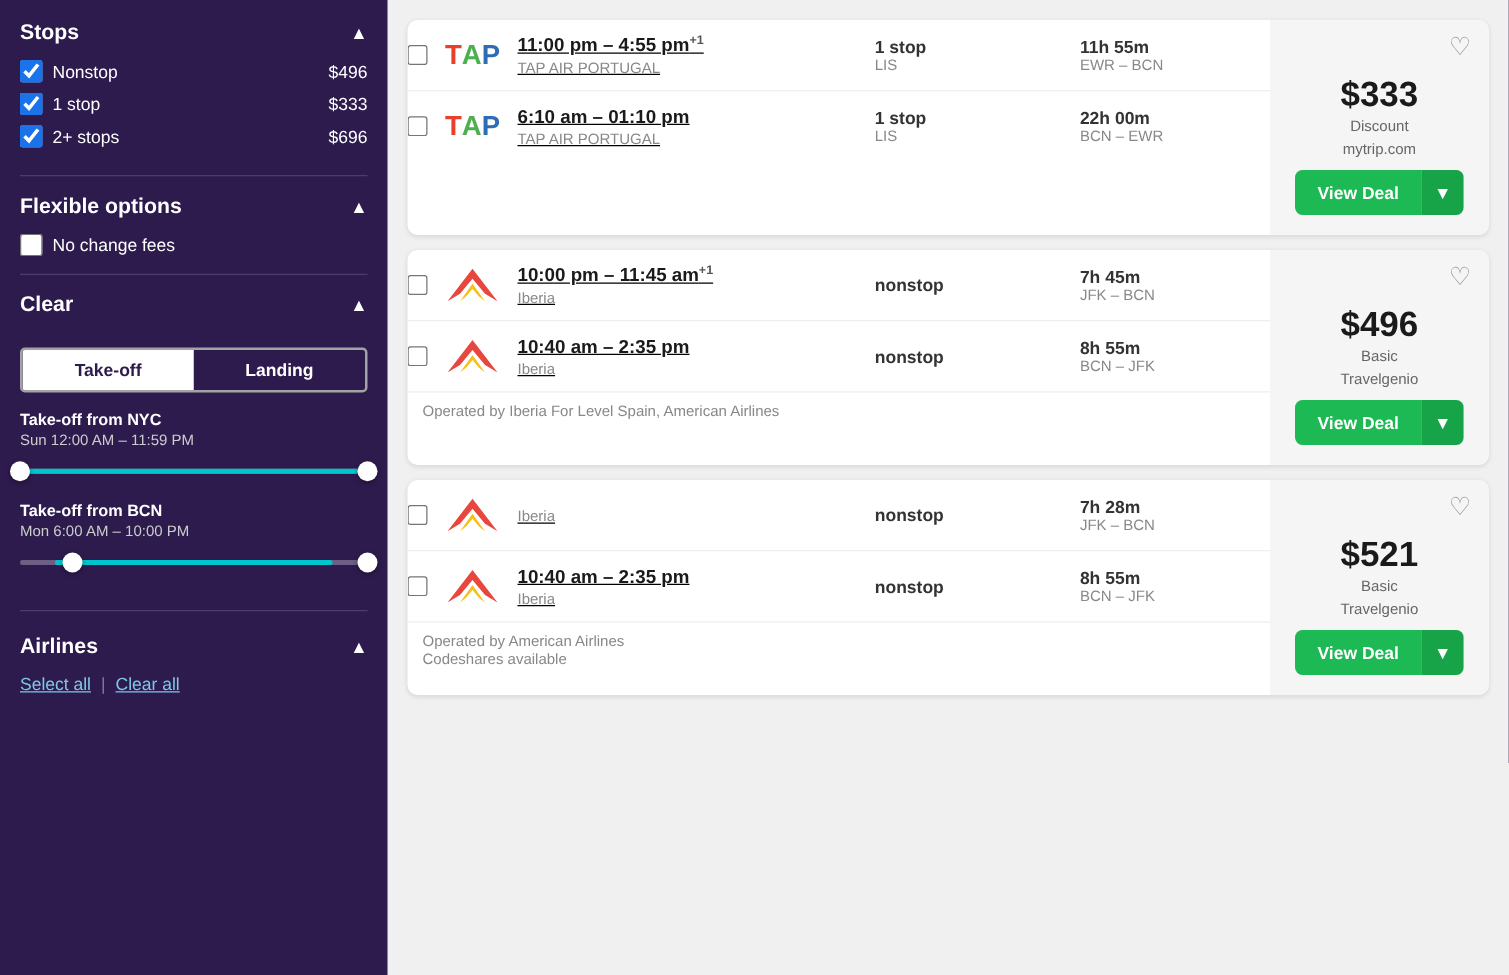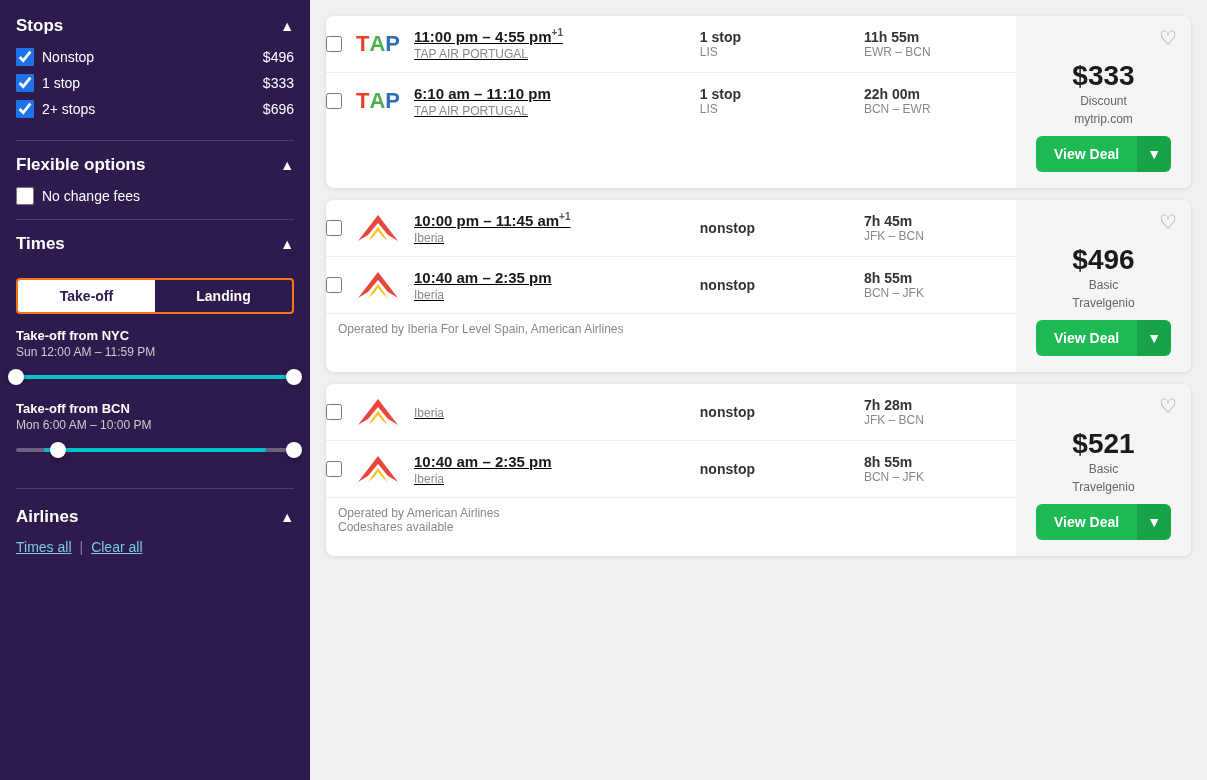--- a/index.html
+++ b/index.html
@@ -87,21 +87,21 @@
 
     .no-change-checkbox {
       width: 18px;
       height: 18px;
       cursor: pointer;
     }
 
     
     .times-tabs {
       display: flex;
-      border: 2px solid #f97316;
+      border: 2px solid #a3a3a3;
       border-radius: 4px;
       overflow: hidden;
       margin-bottom: 14px;
       margin-top: 24px;
     }
 
     .times-tab {
       flex: 1;
       padding: 8px;
       text-align: center;
@@ -448,21 +448,21 @@
       <span class="chevron-icon">▲</span>
     </div>
     <div class="no-change-row">
       <input type="checkbox" class="no-change-checkbox" style="">
       <span class="filter-label">No change fees</span>
     </div>
   </div>
 
   <div class="filter-section">
     <div class="filter-section-header">
-      <span class="filter-title">Times</span>
+      <span class="filter-title">Clear</span>
       <span class="chevron-icon">▲</span>
     </div>
     <div class="times-tabs">
       <button class="times-tab active">Take-off</button>
       <button class="times-tab inactive">Landing</button>
     </div>
     <div class="time-range-label">Take-off from NYC</div>
     <div class="time-range-value">Sun 12:00 AM – 11:59 PM</div>
     <div class="slider-container">
       <div class="slider-track">
@@ -481,21 +481,21 @@
       <div class="slider-thumb bcn-right"></div>
     </div>
   </div>
 
   <div class="airlines-section">
     <div class="filter-section-header">
       <span class="filter-title">Airlines</span>
       <span class="chevron-icon">▲</span>
     </div>
     <div class="select-all-row">
-      <button class="select-all-btn">Times all</button>
+      <button class="select-all-btn">Select all</button>
       <span class="divider-pipe">|</span>
       <button class="select-all-btn">Clear all</button>
     </div>
   </div>
 </div>
 
 <div class="main-content" id="main-content">
 
 <div class="flight-card">
       <div class="flight-rows-wrapper">
@@ -521,21 +521,21 @@
           </div>
         </div>
         <div class="flight-row">
           <input type="checkbox" class="flight-checkbox" style="">
           <div class="airline-logo tap-logo">
             <span class="tap-t">T</span>
             <span class="tap-a">A</span>
             <span class="tap-p">P</span>
           </div>
           <div class="flight-times">
-            <div class="flight-time">6:10 am – 11:10 pm</div>
+            <div class="flight-time">6:10 am – 01:10 pm</div>
             <div class="flight-airline">TAP AIR PORTUGAL</div>
           </div>
           <div class="flight-stops">
             <div class="stops-label">1 stop</div>
             <div class="stops-via">LIS</div>
           </div>
           <div class="flight-duration">
             <div class="duration-label">22h 00m</div>
             <div class="duration-route">BCN – EWR</div>
           </div>

